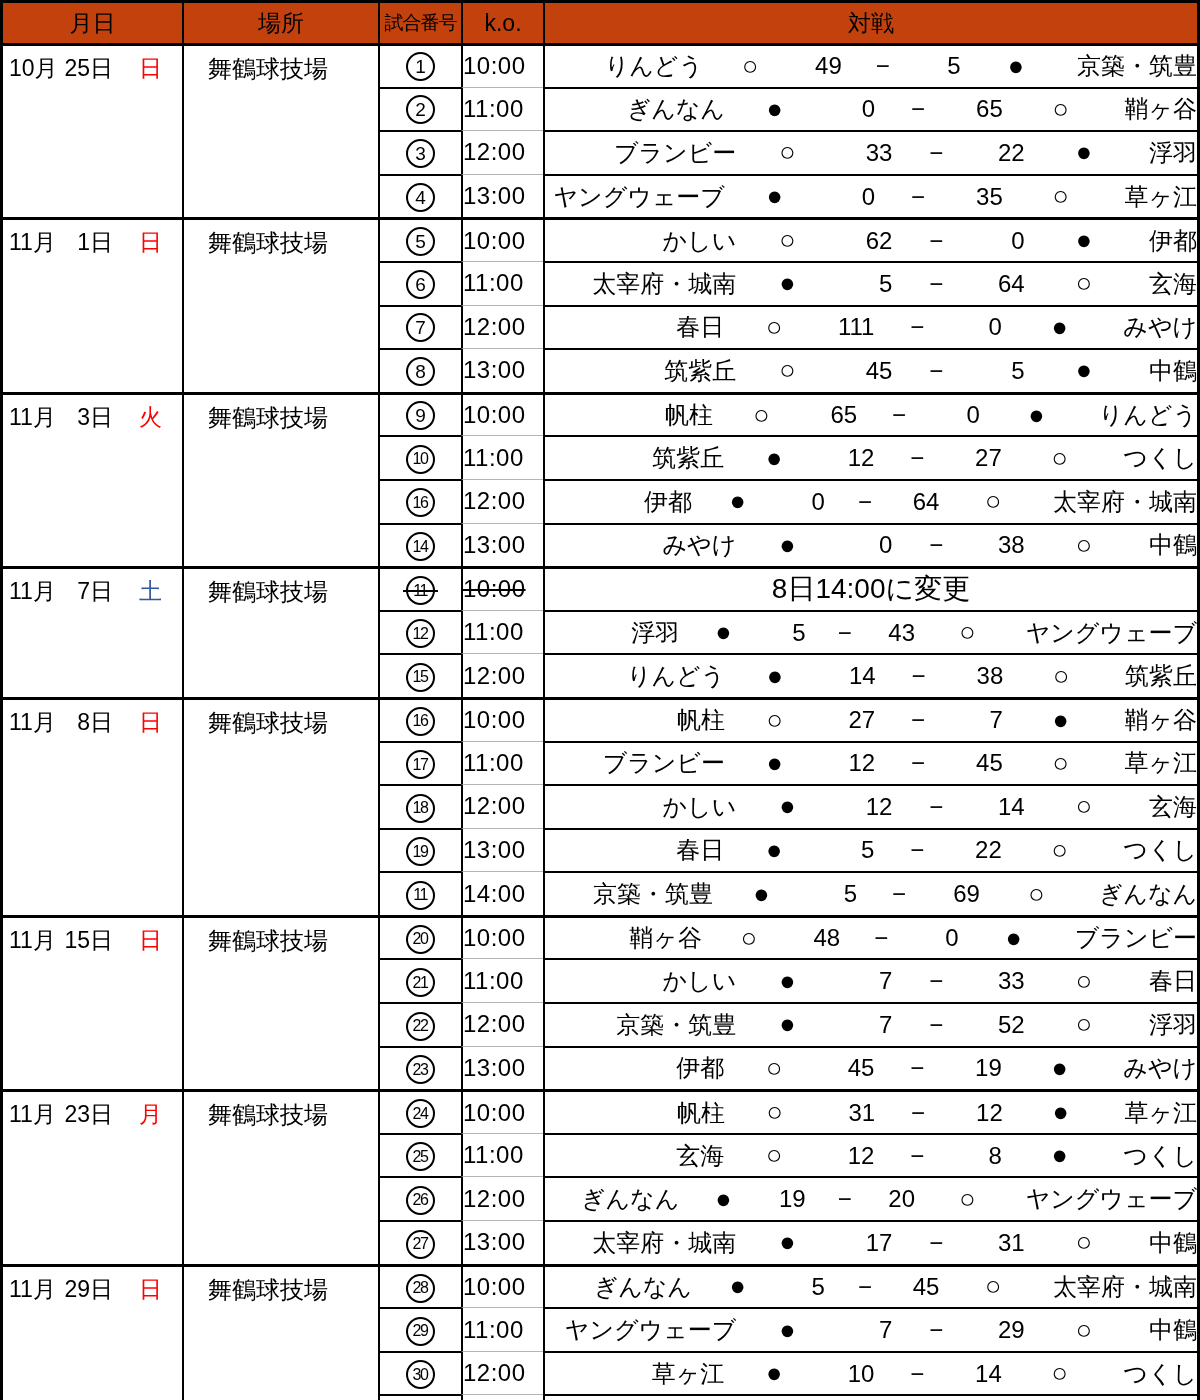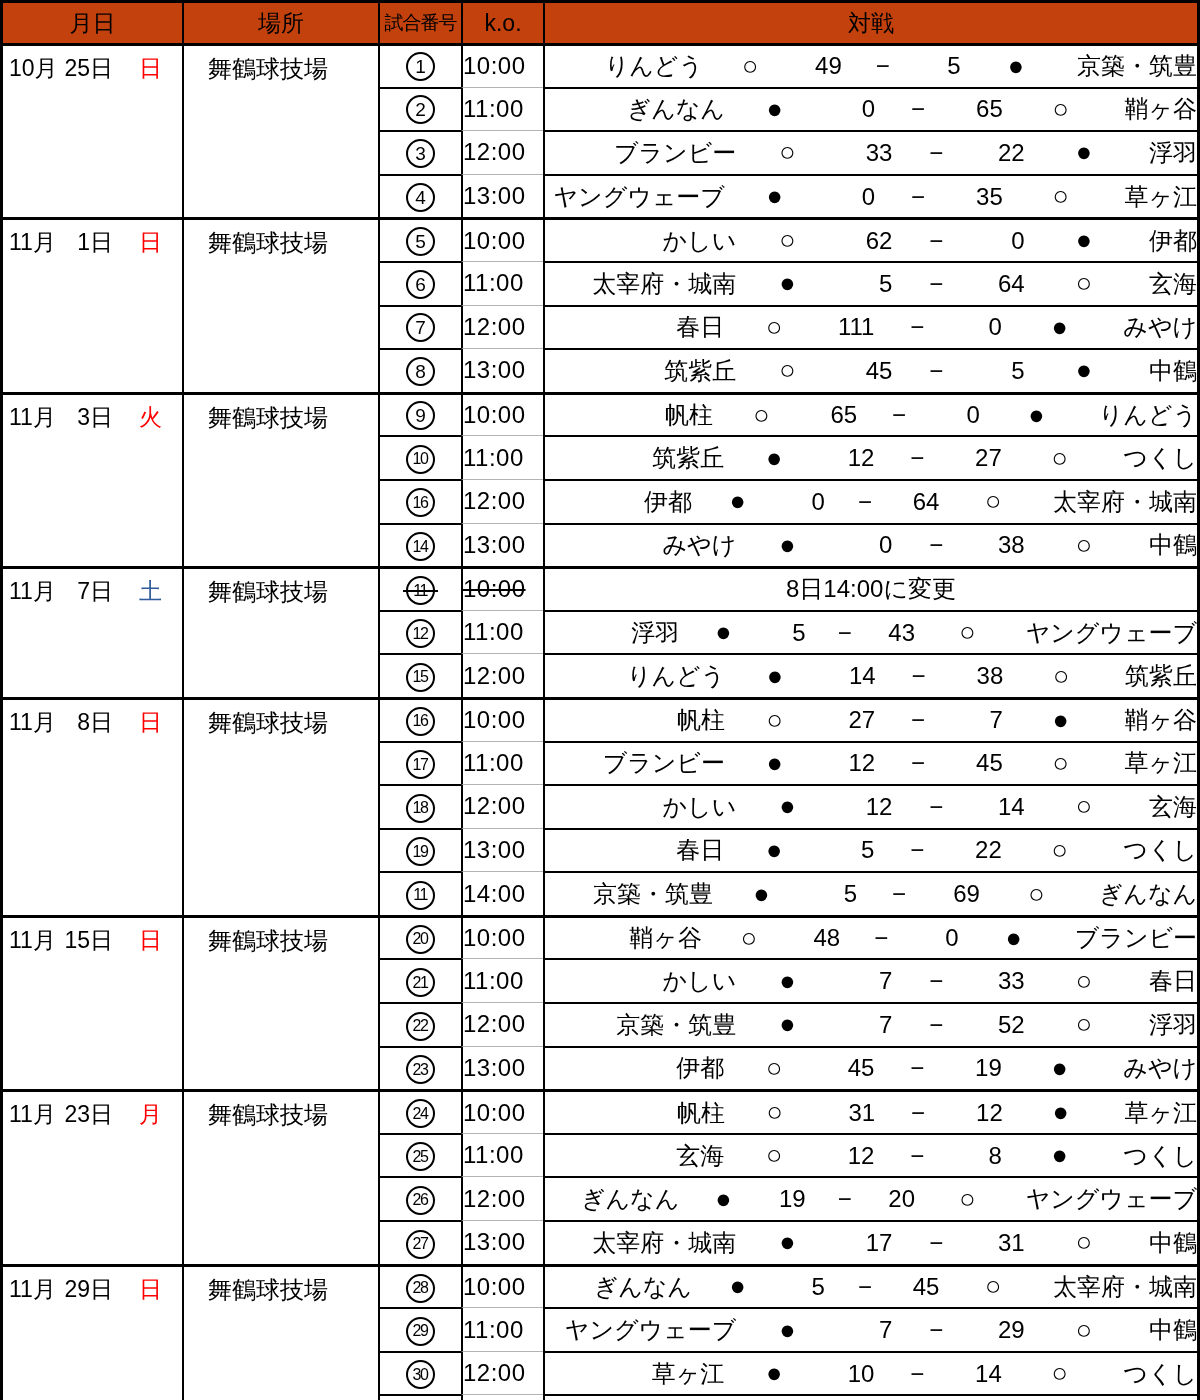--- a/index.html
+++ b/index.html
@@ -62,21 +62,21 @@
 
   td.c-vs {}
   .vs-line { display:flex; align-items:center; width:100%; box-sizing:border-box;gap:28px; }
   .t1 { width:206px; text-align:right; white-space:nowrap; }
   .mk { width:50px; text-align:center; font-size:27px; line-height:1; }
   .s1 { width:58px; text-align:right; }
   .dash { width:34px; text-align:center; }
   .s2 { width:48px; text-align:right; }
   .mk2 { width:50px; margin-left:8px; text-align:center; font-size:27px; line-height:1; }
   .t2 { flex:1; text-align:left; padding-left:14px; white-space:nowrap; }
-  .note { width:100%; text-align:center; font-size:24px; }
+  .note { width:100%; text-align:center; font-size:28px; }
 </style>
 </head>
 <body>
 
 <table class="sched">
   <colgroup>
     <col class="c1">
       <col class="c2">
       <col class="c3">
       <col class="c4">

